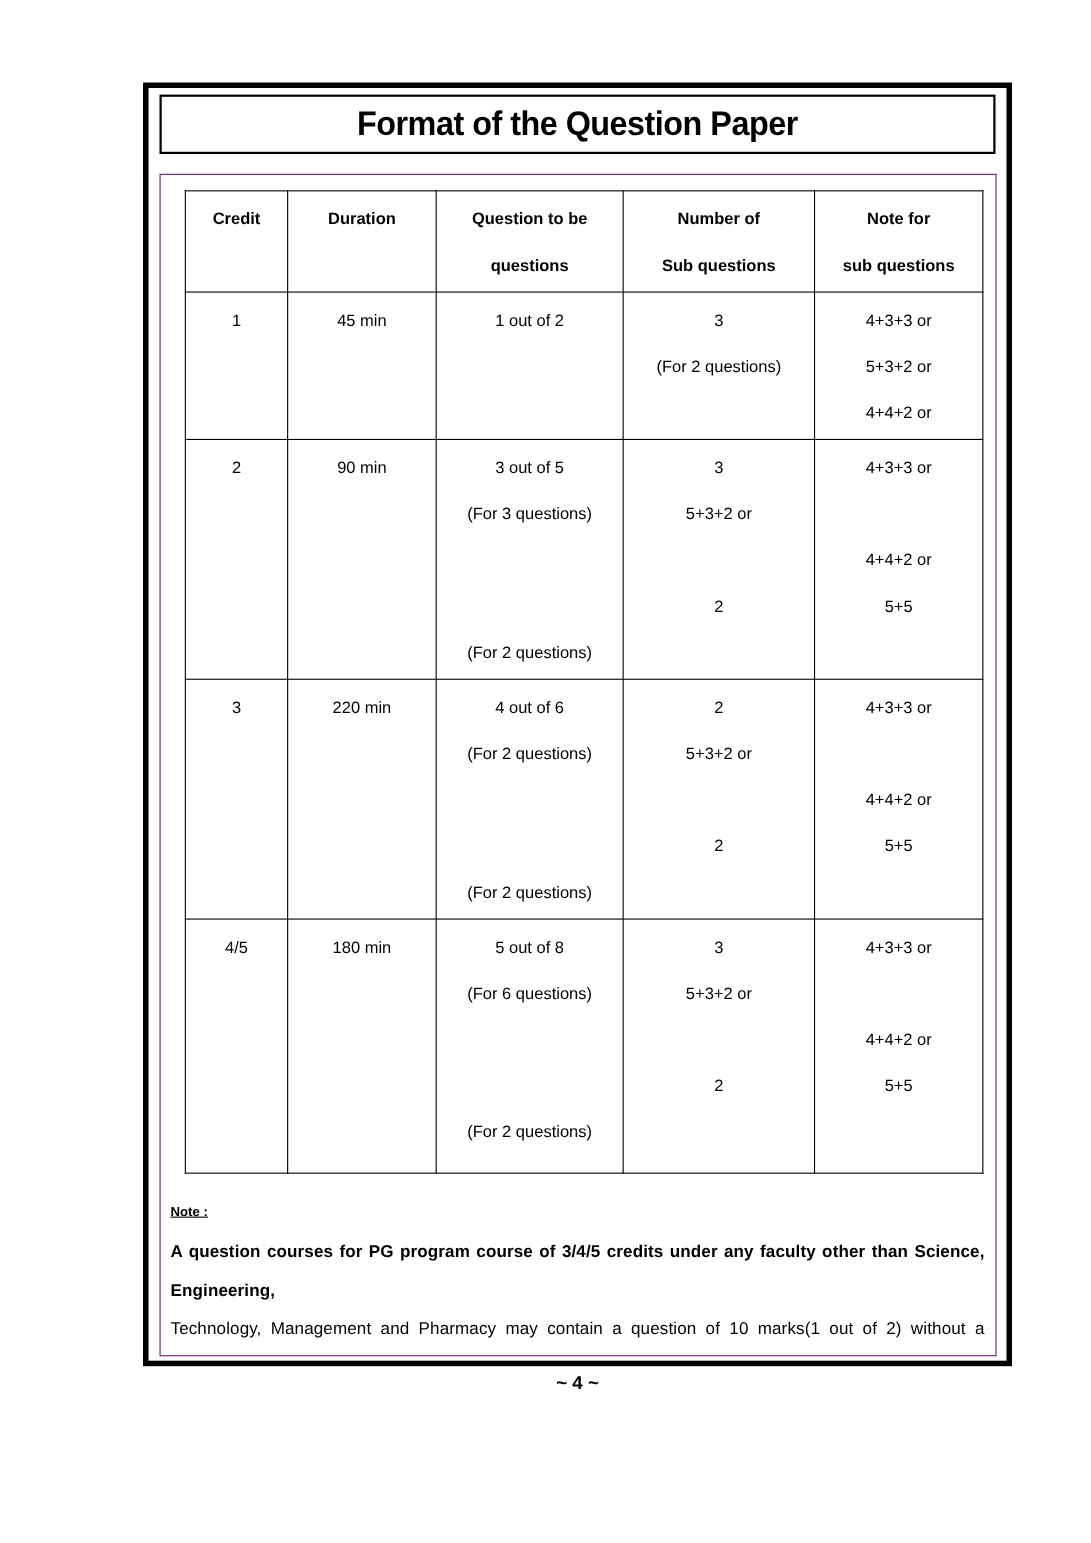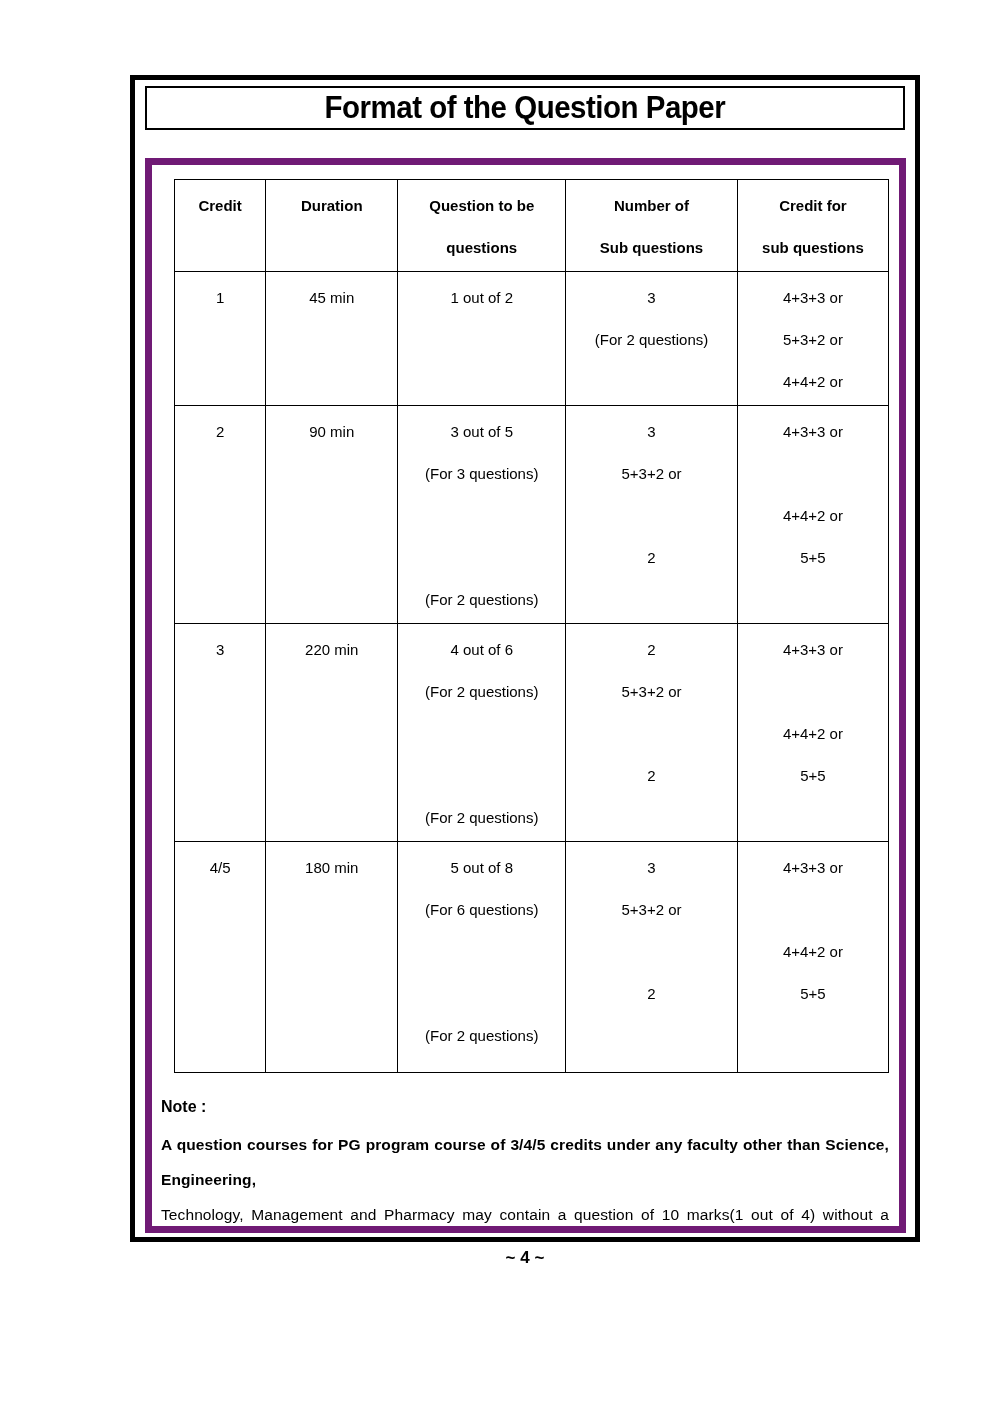--- a/index.html
+++ b/index.html
@@ -7,51 +7,51 @@
   body {
     width: 992px; height: 1403px; position: relative;
     font-family: "Liberation Sans", sans-serif; color: #000;
   }
   .outer {
     position: absolute; left: 130px; top: 75px;
     width: 790px; height: 1167px;
     border: 5px solid #000; background: #fff;
   }
   .title-box {
-    position: absolute; left: 10px; top: 6px; right: 10px; height: 44px;
+    position: absolute; left: 10px; top: 6px; right: 10px; height: 54px;
     border: 2px solid #000;
     display: flex; align-items: center; justify-content: center;
   }
   .page-title {
     font-size: 31px; font-weight: bold; letter-spacing: -0.5px;
     transform: scaleX(0.95); white-space: nowrap;
   }
   .content-box {
     position: absolute; left: 10px; top: 78px; right: 9px; bottom: 4px;
-    border: 7px solid #701a75;
+    border: 1px solid #701a75;
     padding: 14px 10px 0 9px;
   }
   .tbl-wrap { margin-left: 13px; }
   table.fmt {
     border-collapse: collapse; table-layout: fixed;
     font-size: 15px;
   }
   .fmt th, .fmt td {
     border: 1px solid #000;
     vertical-align: top; text-align: center;
     padding: 5px 2px 2px 2px;
   }
   .fmt th { font-weight: bold; }
   .ln {
     height: 42px; line-height: 42px;
     white-space: nowrap; overflow: visible;
   }
   .row-last td { padding-bottom: 15px; }
   .note { margin-top: 24px; }
-  .note-label { font-size: 16px; font-weight: bold; line-height: 20px; }
+  .note-label { font-size: 12px; font-weight: bold; line-height: 20px; text-decoration: underline; }
   .note-line {
     font-size: 15.5px; line-height: 35px; letter-spacing: 0.1px;
   }
   .note-line.justify { text-align: justify; text-align-last: justify; }
   .note-line.first { margin-top: 10px; font-weight: bold; }
   .page-number {
     position: absolute; left: 130px; width: 790px; top: 1248px;
     text-align: center; font-size: 17px; font-weight: bold;
   }
 </style>
@@ -87,21 +87,21 @@
                 </th>
               <th>
                   <div class="ln">Question to be</div>
                   <div class="ln">questions</div>
                 </th>
               <th>
                   <div class="ln">Number of</div>
                   <div class="ln">Sub questions</div>
                 </th>
               <th>
-                  <div class="ln">Credit for</div>
+                  <div class="ln">Note for</div>
                   <div class="ln">sub questions</div>
                 </th>
             </tr>
 
             <tr>
               <td>
                   <div class="ln">1</div>
                 </td>
               <td>
                   <div class="ln">45 min</div>
@@ -203,21 +203,21 @@
                   <div class="ln">5+5</div>
                 </td>
             </tr>
           </tbody>
         </table>
       </div>
 
       <div class="note">
         <div class="note-label">Note :</div>
         <div class="note-line justify first">A question courses for PG program course of 3/4/5 credits under any faculty other  than Science, Engineering,</div>
-        <div class="note-line justify">Technology, Management and Pharmacy may contain a question of 10 marks(1 out of 4) without a</div>
+        <div class="note-line justify">Technology, Management and Pharmacy may contain a question of 10 marks(1 out of 2) without a</div>
       </div>
 
     </div>
   </div>
 
   <div class="page-number">~ 4 ~</div>
 
 </div>
 
 </body></html>

